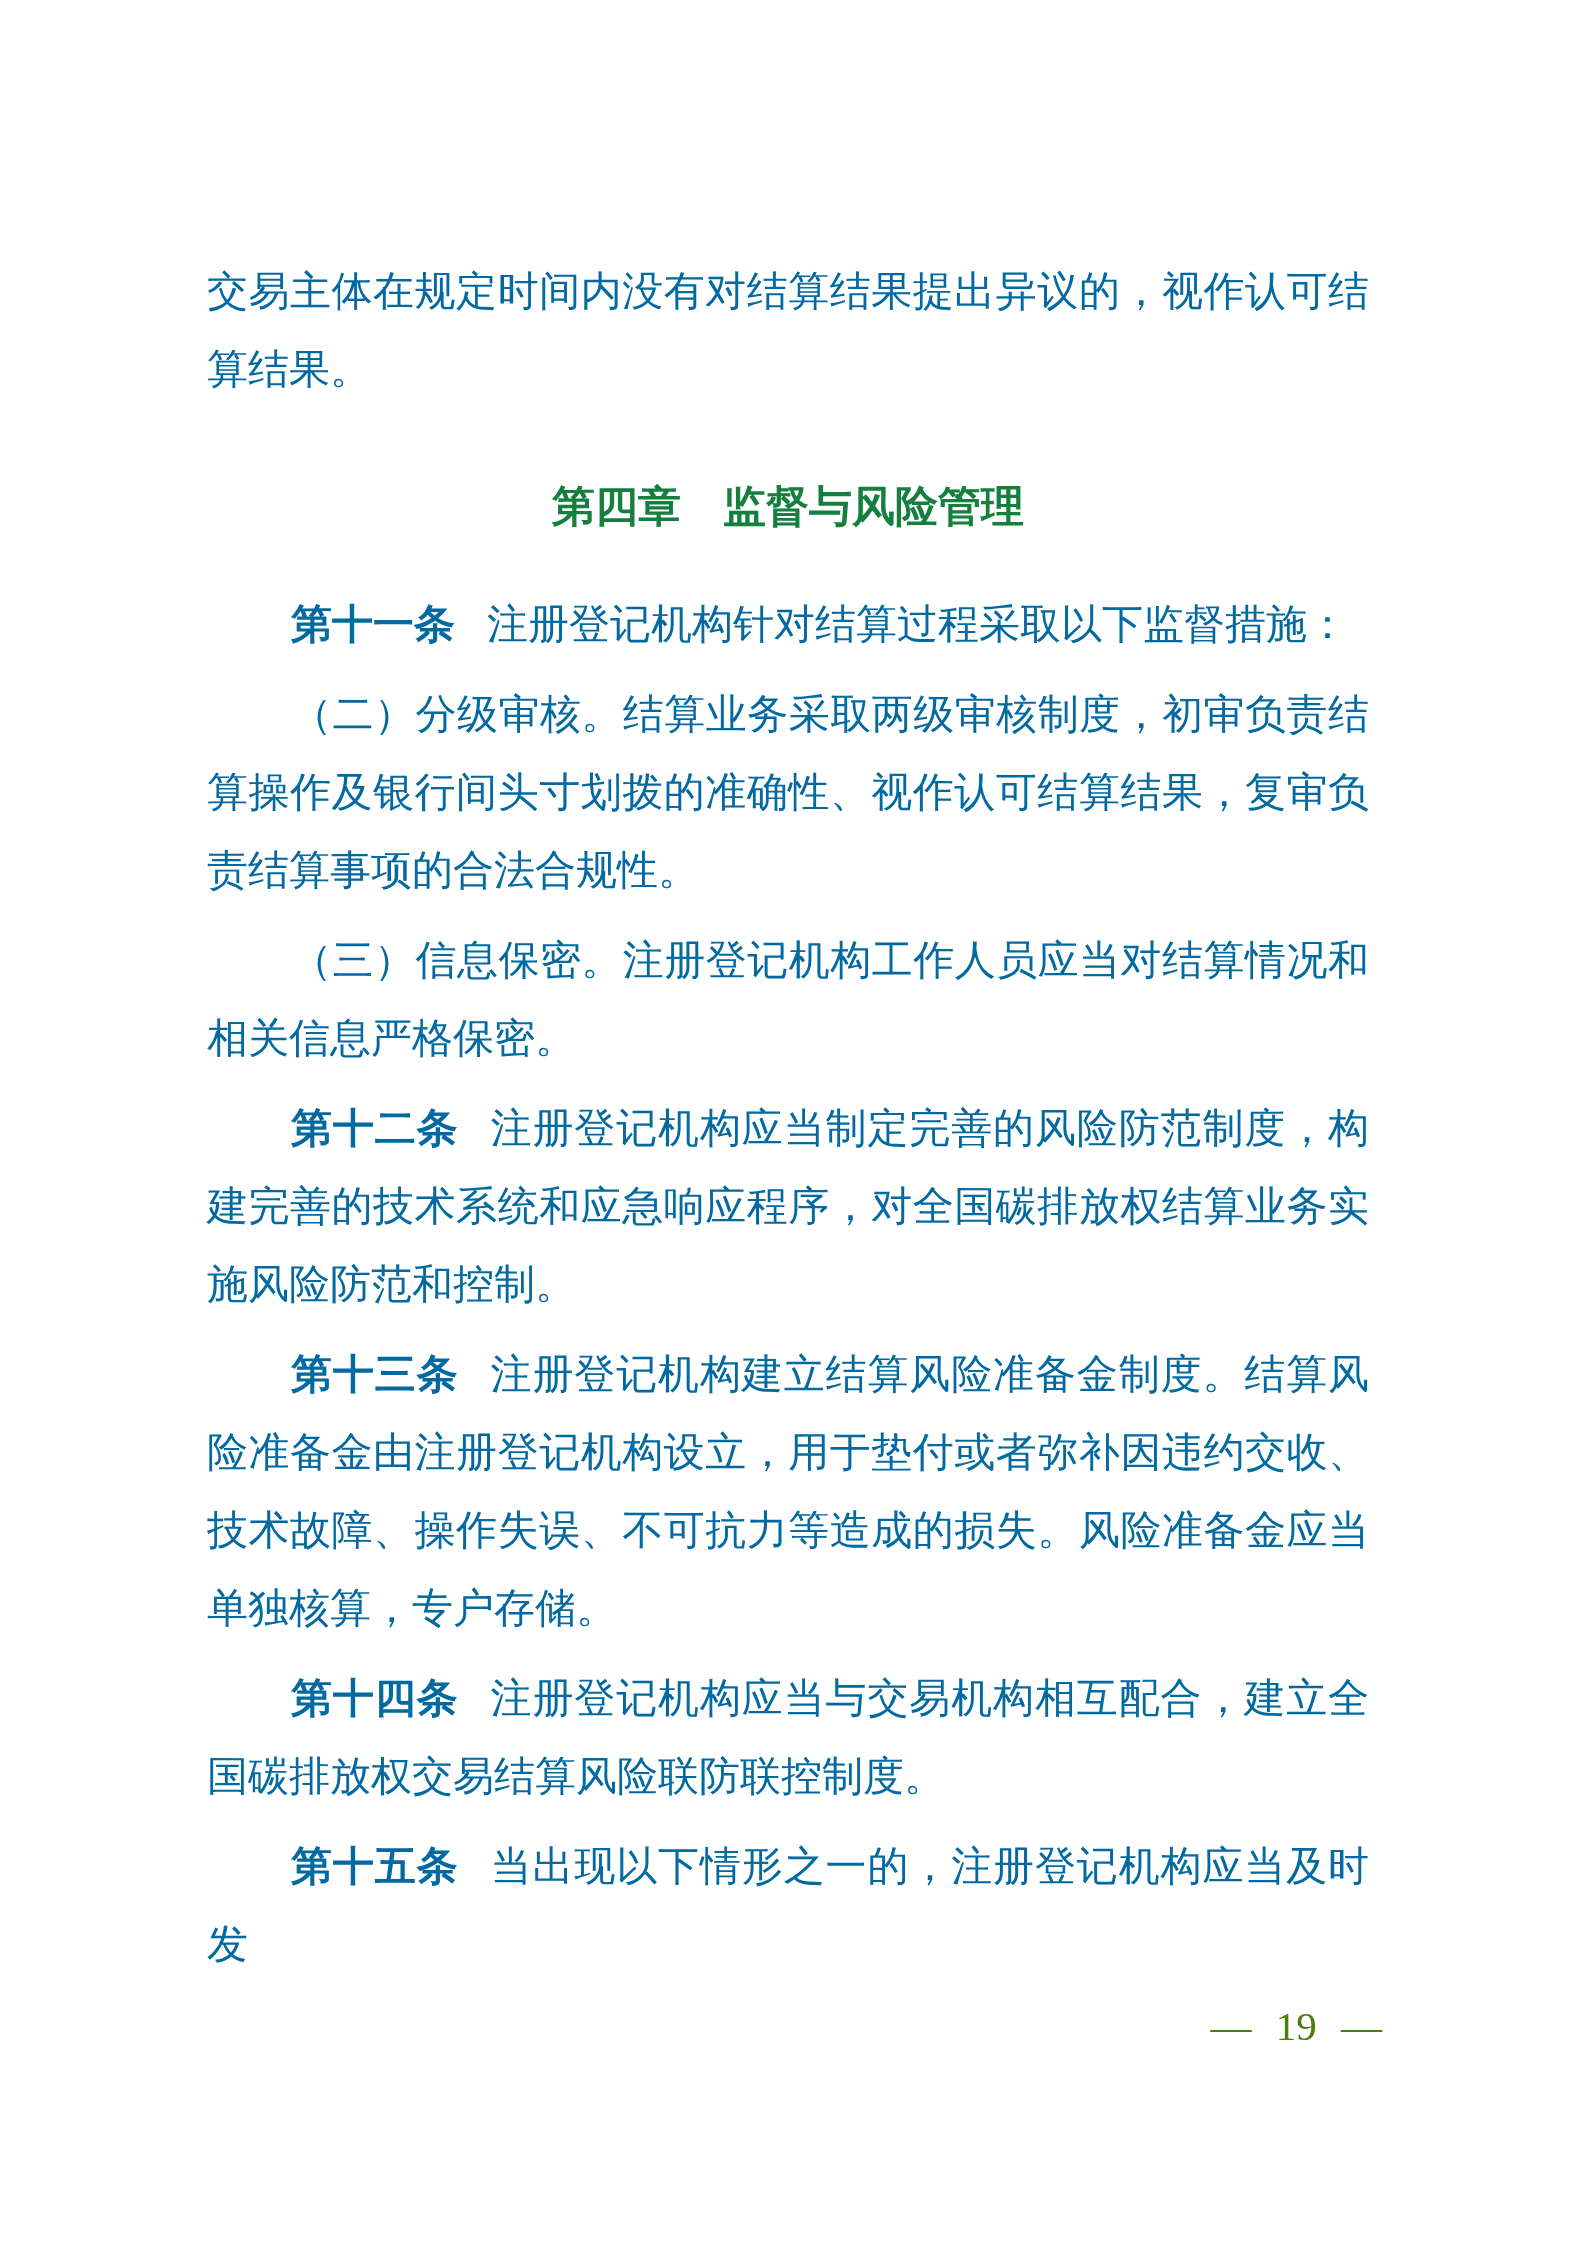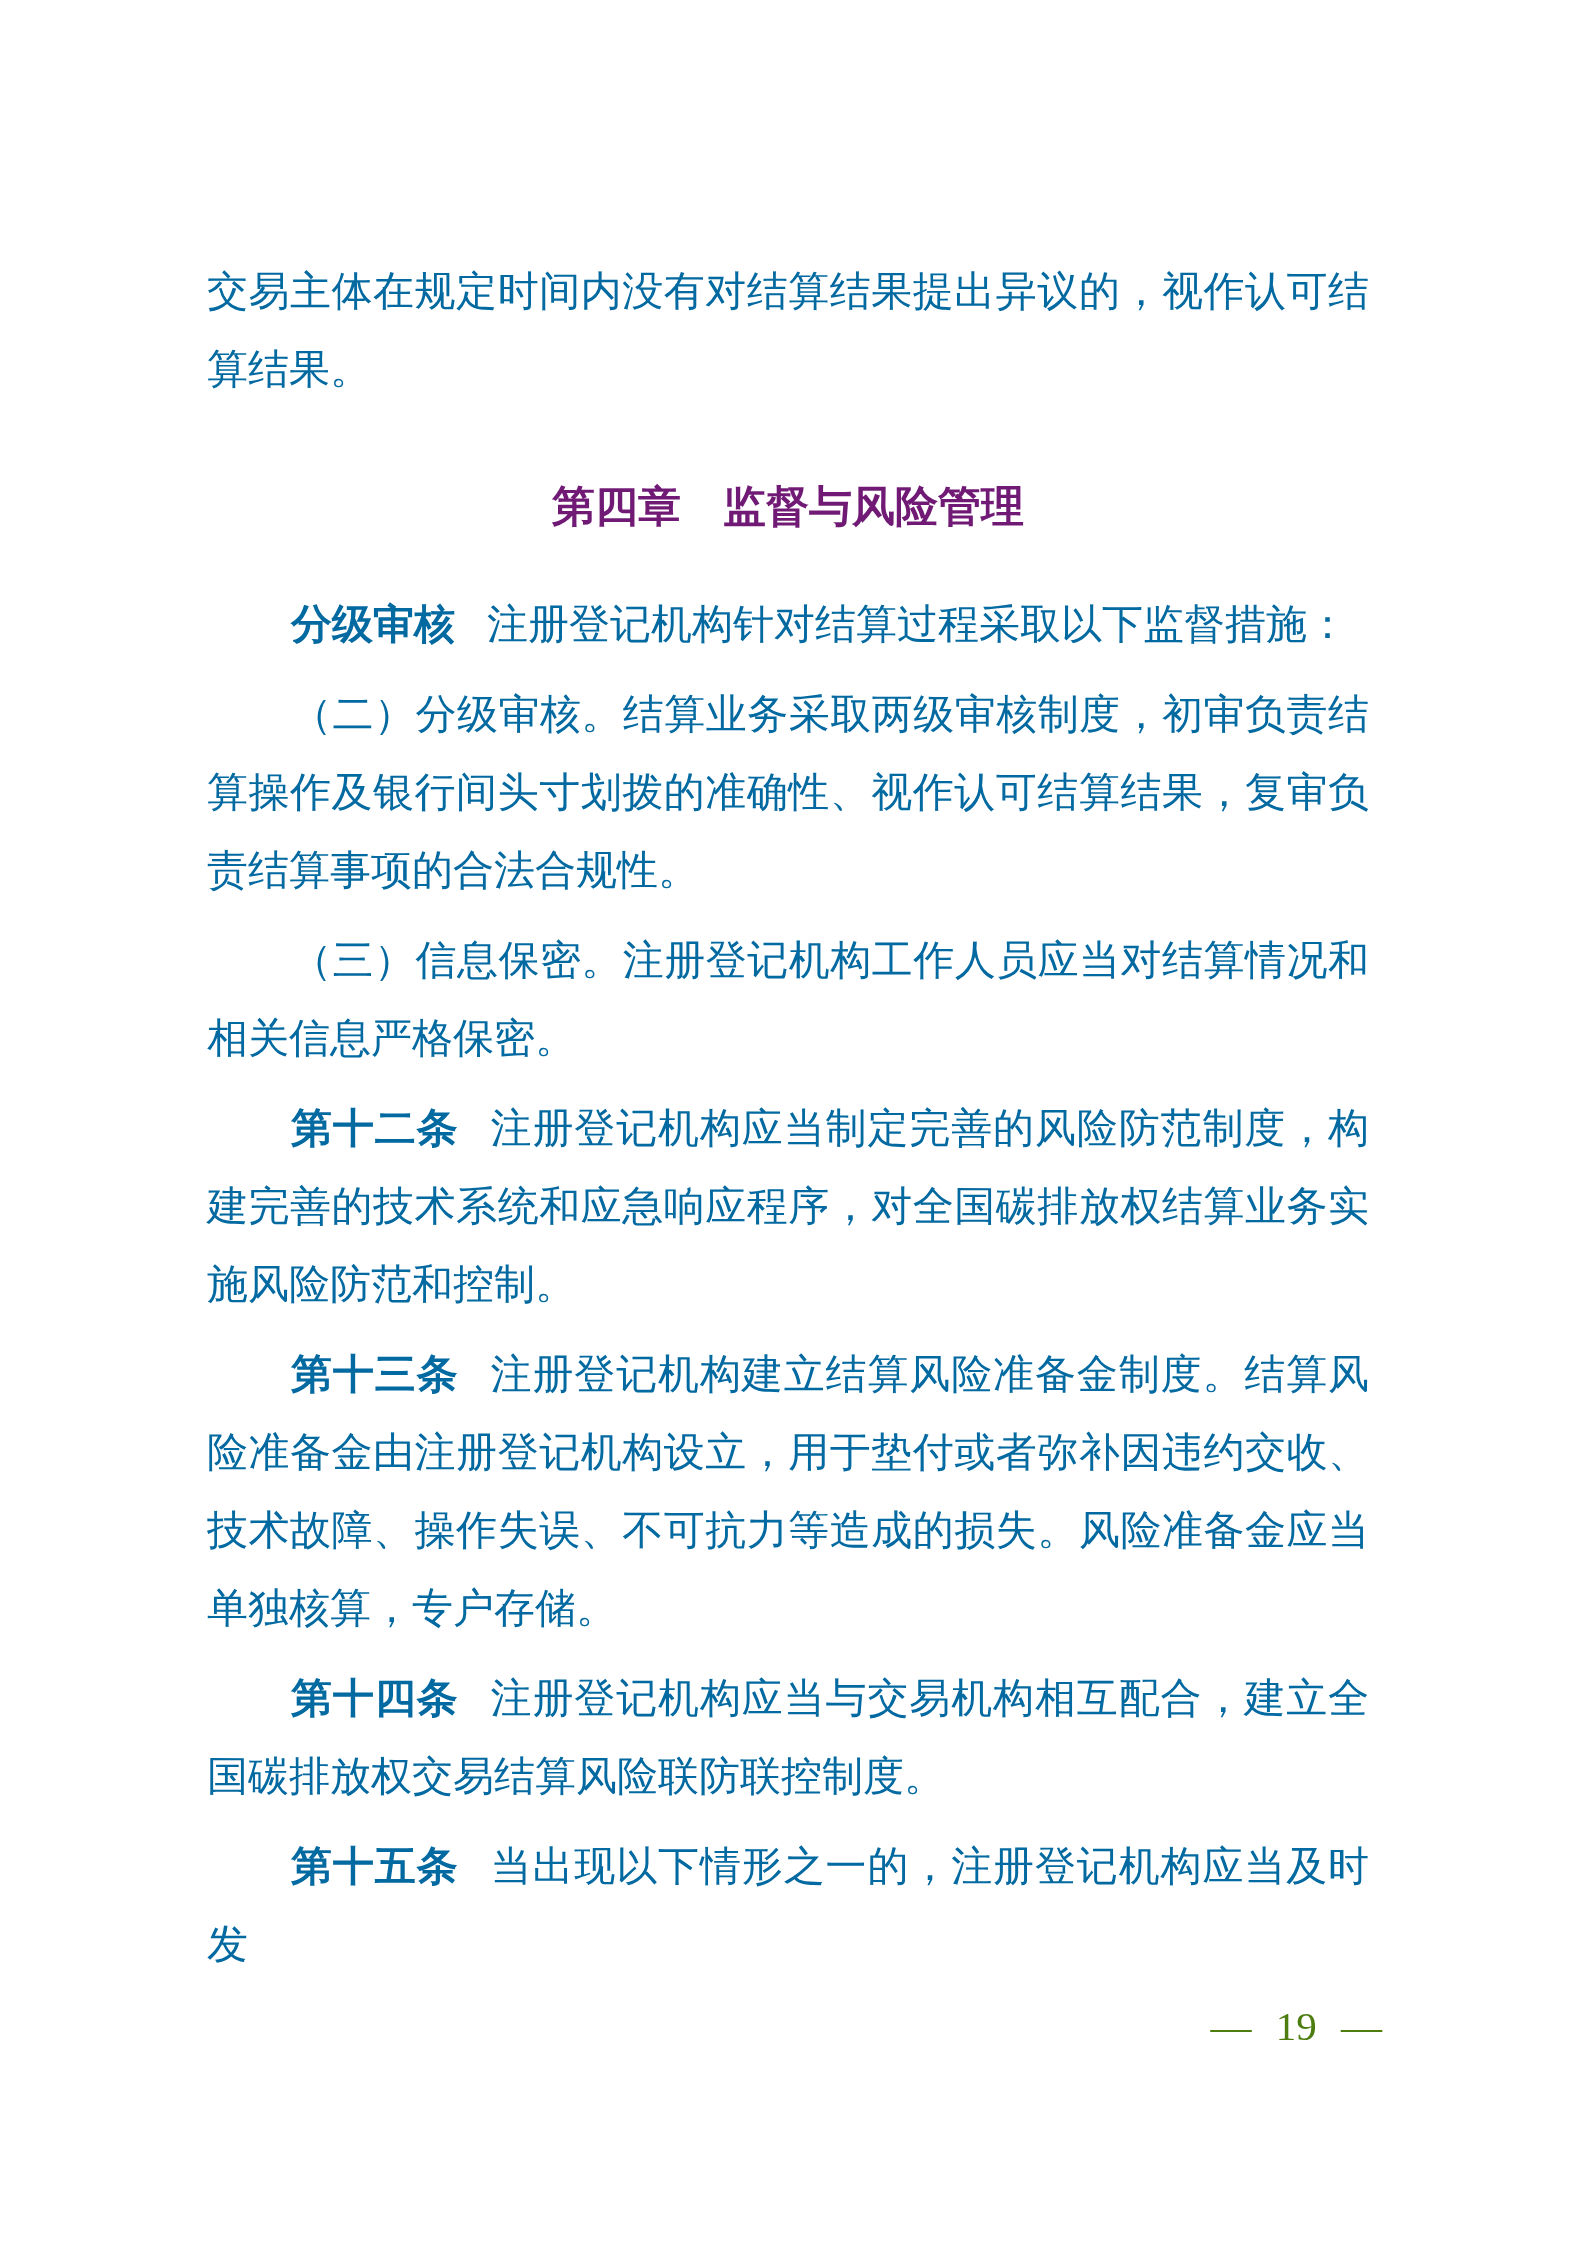--- a/index.html
+++ b/index.html
@@ -31,21 +31,21 @@
     text-justify: inter-ideograph;
   }
   .para-indent { text-indent: 84px; }
   .chapter-heading {
     margin: 59px 0 40px 0;
     font-family: "Liberation Sans", sans-serif;
     font-weight: 700;
     font-size: 43px;
     line-height: 78px;
     text-align: center;
-    color: #701a75;
+    color: #15803d;
   }
   .chapter-number { margin-right: 42px; }
   .article-label {
     font-family: "Liberation Sans", sans-serif;
     font-weight: 700;
     margin-right: 32px;
   }
   .page-number {
     position: absolute;
     top: 2004px;
@@ -61,21 +61,21 @@
 </head>
 <body>
 
 <div class="page">
   <div class="content">
 
     <p class="para">交易主体在规定时间内没有对结算结果提出异议的，视作认可结算结果。</p>
 
     <h2 class="chapter-heading"><span class="chapter-number">第四章</span><span>监督与风险管理</span></h2>
 
-    <p class="para para-indent"><span class="article-label">分级审核</span><span>注册登记机构针对结算过程采取以下监督措施：</span></p>
+    <p class="para para-indent"><span class="article-label">第十一条</span><span>注册登记机构针对结算过程采取以下监督措施：</span></p>
 
 
     <p class="para para-indent">（二）分级审核。结算业务采取两级审核制度，初审负责结算操作及银行间头寸划拨的准确性、视作认可结算结果，复审负责结算事项的合法合规性。</p>
 
     <p class="para para-indent">（三）信息保密。注册登记机构工作人员应当对结算情况和相关信息严格保密。</p>
 
     <p class="para para-indent"><span class="article-label">第十二条</span><span>注册登记机构应当制定完善的风险防范制度，构建完善的技术系统和应急响应程序，对全国碳排放权结算业务实施风险防范和控制。</span></p>
 
     <p class="para para-indent"><span class="article-label">第十三条</span><span>注册登记机构建立结算风险准备金制度。结算风险准备金由注册登记机构设立，用于垫付或者弥补因违约交收、技术故障、操作失误、不可抗力等造成的损失。风险准备金应当单独核算，专户存储。</span></p>
 

